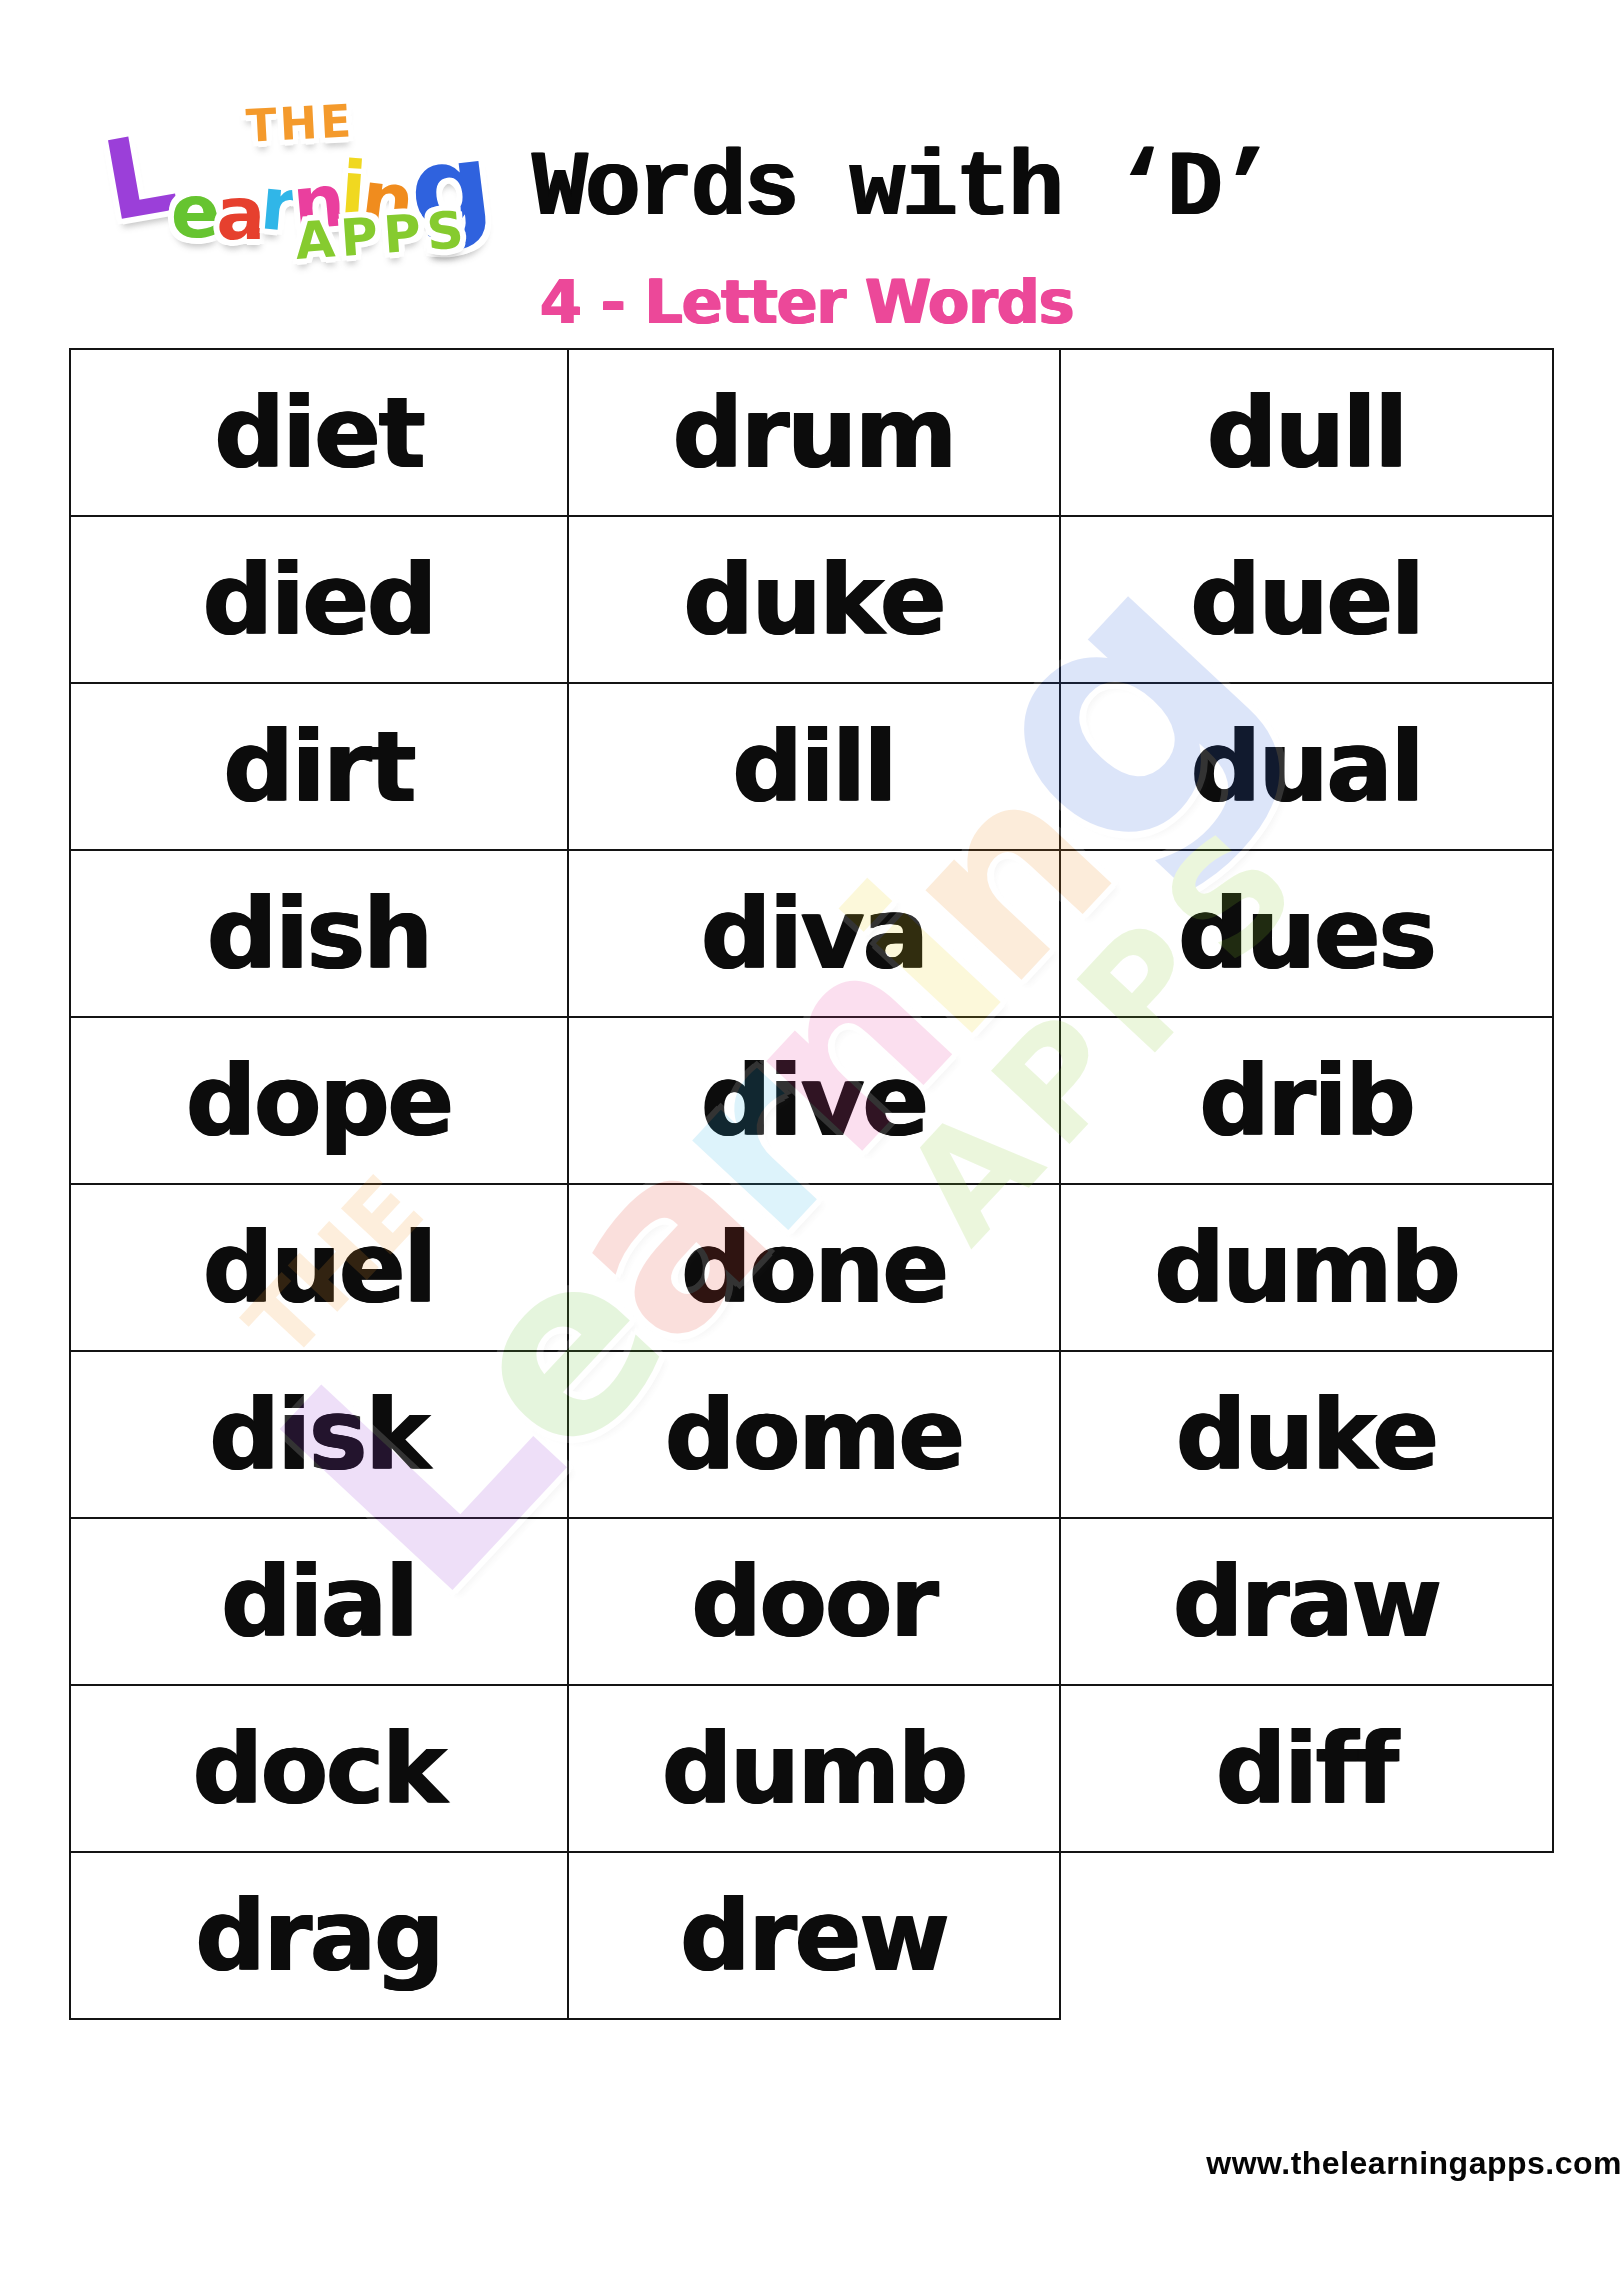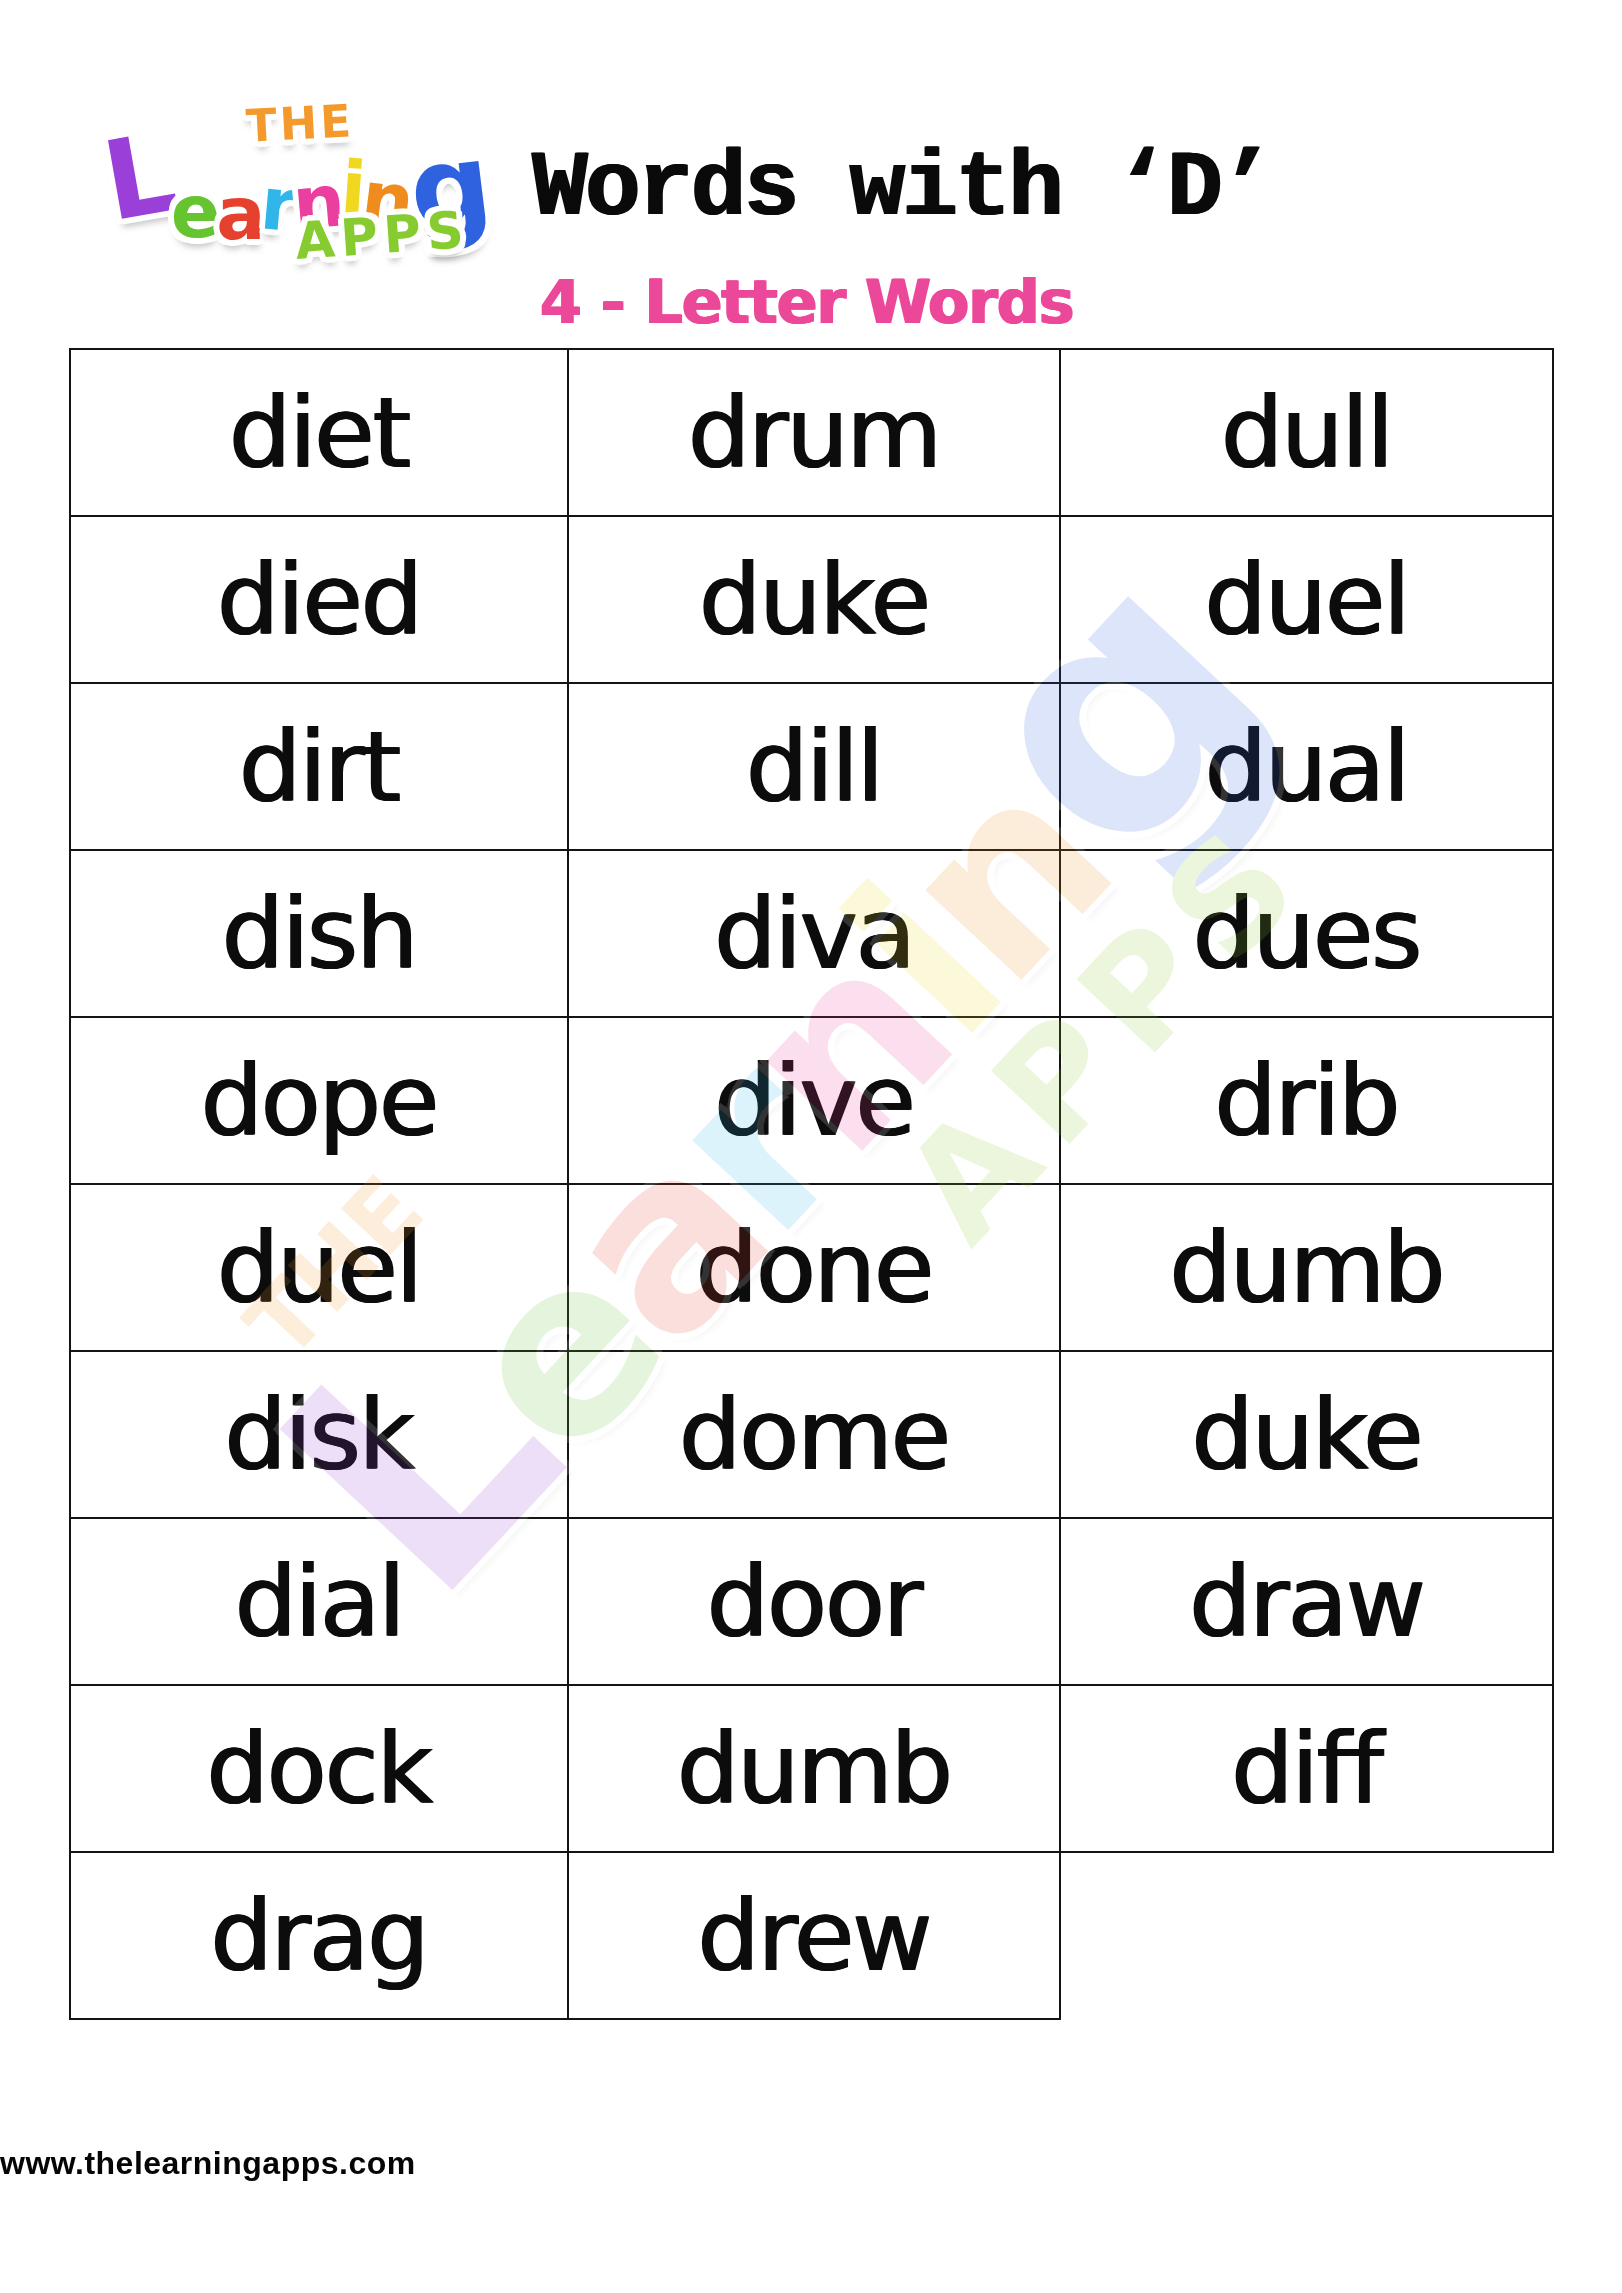--- a/index.html
+++ b/index.html
@@ -53,41 +53,41 @@
 
   
   .words-table{
     position:absolute;left:69px;top:348px;z-index:1;
     display:grid;grid-template-columns:498px 492px 493px;grid-auto-rows:167px;
     border-top:2.9px solid #141414;border-left:2.9px solid #141414;
   }
   .cell{
     border-right:2.9px solid #141414;border-bottom:2.9px solid #141414;
     display:flex;align-items:center;justify-content:center;
-    font-size:98px;font-weight:normal;letter-spacing:-2px;color:#0c0c0c;
+    font-size:98px;font-weight:bold;letter-spacing:-2px;color:#0c0c0c;
     text-shadow:1px 0 currentColor,-1px 0 currentColor;
     background:transparent;
   }
 
   
   .watermark{
     position:absolute;left:789px;top:1093px;z-index:3;opacity:.16;
     transform:translate(-50%,-50%) rotate(-47deg);
     pointer-events:none;white-space:nowrap;
   }
   .wm-the{font-size:93px;font-weight:bold;margin-left:78px;line-height:1;}
   .wm-learning{font-size:240px;font-weight:bold;line-height:.85;}
   .wm-learning .lt{display:inline-block;margin:0 -4.9px;}
   .wm-learning .lt:nth-child(1){font-size:1.35em;}
   .wm-learning .lt:nth-child(8){font-size:1.4em;}
   .wm-apps{font-size:147px;font-weight:bold;margin-left:627px;letter-spacing:17.6px;line-height:.95;}
 
   
   .footer{
-    position:absolute;left:0;right:0;top:2145px;text-align:left;z-index:5;
+    position:absolute;left:0;right:0;top:2145px;text-align:right;z-index:5;
     font-family:"Liberation Sans",sans-serif;font-weight:bold;font-size:32px;
     letter-spacing:0.5px;color:#050505;
   }
 </style>
 </head>
 <body>
 
 <div class="page">
 
   <div class="logo">

